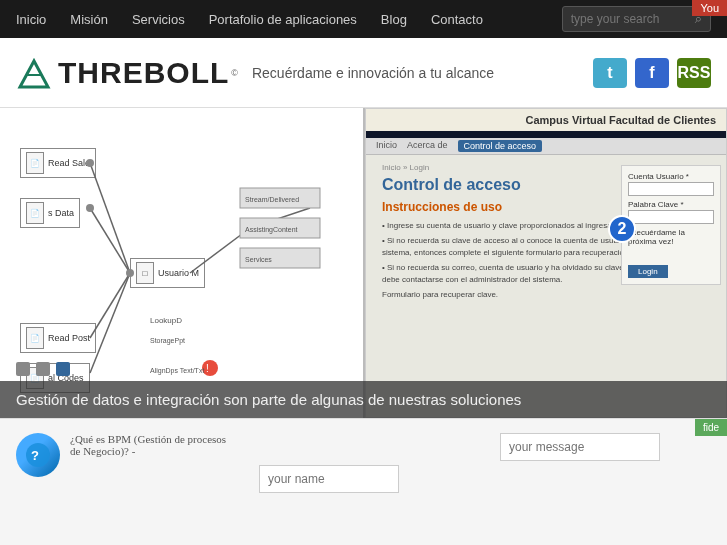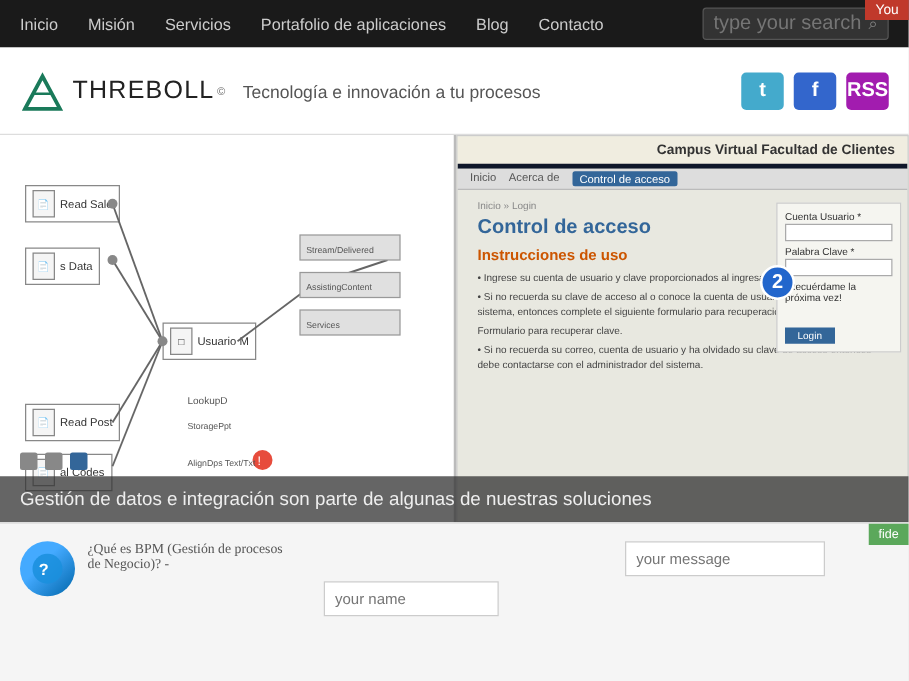--- a/index.html
+++ b/index.html
@@ -34,21 +34,21 @@
       border: 1px solid #555;
       border-radius: 3px;
       padding: 3px 8px;
       height: 26px;
     }
     #search-input {
       background: transparent;
       border: none;
       outline: none;
       color: #aaa;
-      font-size: 16px;
+      font-size: 12px;
       width: 120px;
     }
     #search-icon-nav {
       color: #888;
       font-size: 13px;
       margin-left: 4px;
     }
 
     
     #logo-bar {
@@ -63,22 +63,22 @@
       display: flex;
       align-items: center;
       flex: 1;
     }
     #logo-icon {
       width: 36px;
       height: 36px;
       margin-right: 6px;
     }
     #logo-text {
-      font-size: 20px;
-      font-weight: normal;
+      font-size: 30px;
+      font-weight: bold;
       color: #222;
       letter-spacing: 1px;
       font-family: 'Arial Black', Arial, sans-serif;
     }
     #logo-copyright {
       font-size: 9px;
       color: #666;
       vertical-align: super;
       margin-left: 2px;
     }
@@ -99,21 +99,21 @@
       display: flex;
       align-items: center;
       justify-content: center;
       cursor: pointer;
       font-size: 16px;
       color: #fff;
       font-weight: bold;
     }
     .social-twitter { background: #4ac; }
     .social-facebook { background: #36c; }
-    .social-rss { background: #a21caf; }
+    .social-rss { background: #4d7c0f; }
 
     
     #main-area {
       background: #ddd;
       height: 310px;
       position: relative;
       overflow: hidden;
     }
 
     
@@ -171,21 +171,21 @@
     #campus-panel {
       flex: 1;
       background: #e8e8e0;
       position: relative;
       overflow: hidden;
       border: 1px solid #ccc;
     }
     #campus-header {
       background: #f0ede0;
       padding: 5px 10px;
-      border-bottom: 4px solid #0f172a;
+      border-bottom: 7px solid #0f172a;
       text-align: right;
       font-size: 11px;
       color: #555;
     }
     #campus-header span { font-weight: bold; color: #333; }
     #campus-nav-bar {
       background: #ddd;
       display: flex;
       padding: 2px 10px;
       gap: 10px;
@@ -399,21 +399,21 @@
 
 <div id="logo-bar">
   <div id="logo-area">
 
     <svg id="logo-icon" viewBox="0 0 36 36">
       <polygon points="4,32 18,6 32,32" fill="none" stroke="#1a7a5a" stroke-width="3"></polygon>
       <line x1="11" y1="20" x2="25" y2="20" stroke="#1a7a5a" stroke-width="2"></line>
     </svg>
     <span id="logo-text">THREBOLL</span>
     <sup id="logo-copyright">©</sup>
-    <span id="logo-tagline">Tecnología e innovación a tu procesos</span>
+    <span id="logo-tagline">Recuérdame e innovación a tu alcance</span>
   </div>
   <div id="social-icons">
     <div class="social-btn social-twitter">t</div>
     <div class="social-btn social-facebook">f</div>
     <div class="social-btn social-rss">RSS</div>
   </div>
 </div>
 
 <div id="main-area">
   <div id="slider">
@@ -486,22 +486,22 @@
         <span class="campus-nav-item">Acerca de</span>
         <span class="campus-nav-active">Control de acceso</span>
       </div>
       <div id="campus-body">
         <div id="campus-breadcrumb">Inicio » Login</div>
         <div id="campus-title">Control de acceso</div>
         <div id="campus-subtitle">Instrucciones de uso</div>
         <div id="campus-instructions">
           <p>• Ingrese su cuenta de usuario y clave proporcionados al ingresar al sistema.</p>
           <p>• Si no recuerda su clave de acceso al o conoce la cuenta de usuario o correo válido en el sistema, entonces complete el siguiente formulario para recuperación de clave.</p>
+          <p>• Si no recuerda su correo, cuenta de usuario y ha olvidado su clave de acceso entonces debe contactarse con el administrador del sistema.</p>
           <p>Formulario para recuperar clave.</p>
-          <p>• Si no recuerda su correo, cuenta de usuario y ha olvidado su clave de acceso entonces debe contactarse con el administrador del sistema.</p>
         </div>
 
         <div id="badge-2">2</div>
 
         <div id="campus-form">
           <div class="form-field-label">Cuenta Usuario *</div>
           <input class="form-field-input" type="text" style="">
           <div class="form-field-label">Palabra Clave *</div>
           <input class="form-field-input" type="password" style="">
           <div class="form-field-label">¡Recuérdame la próxima vez!</div>

